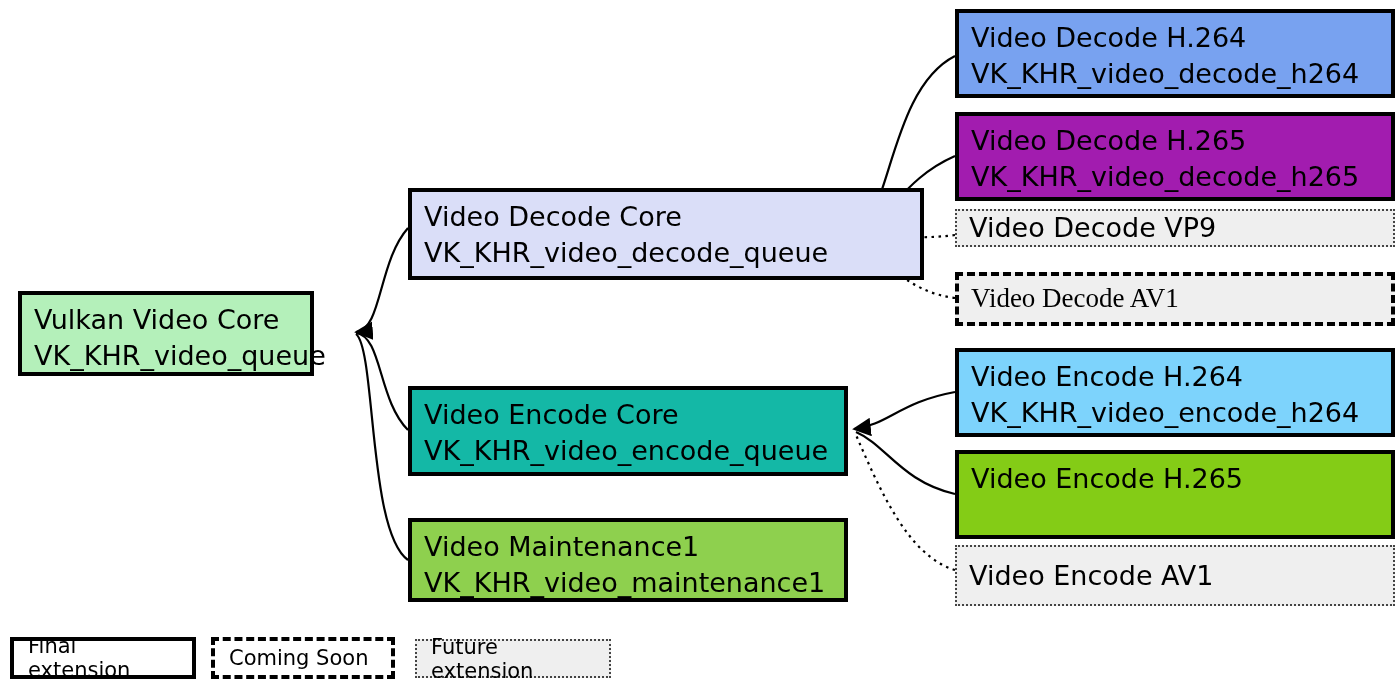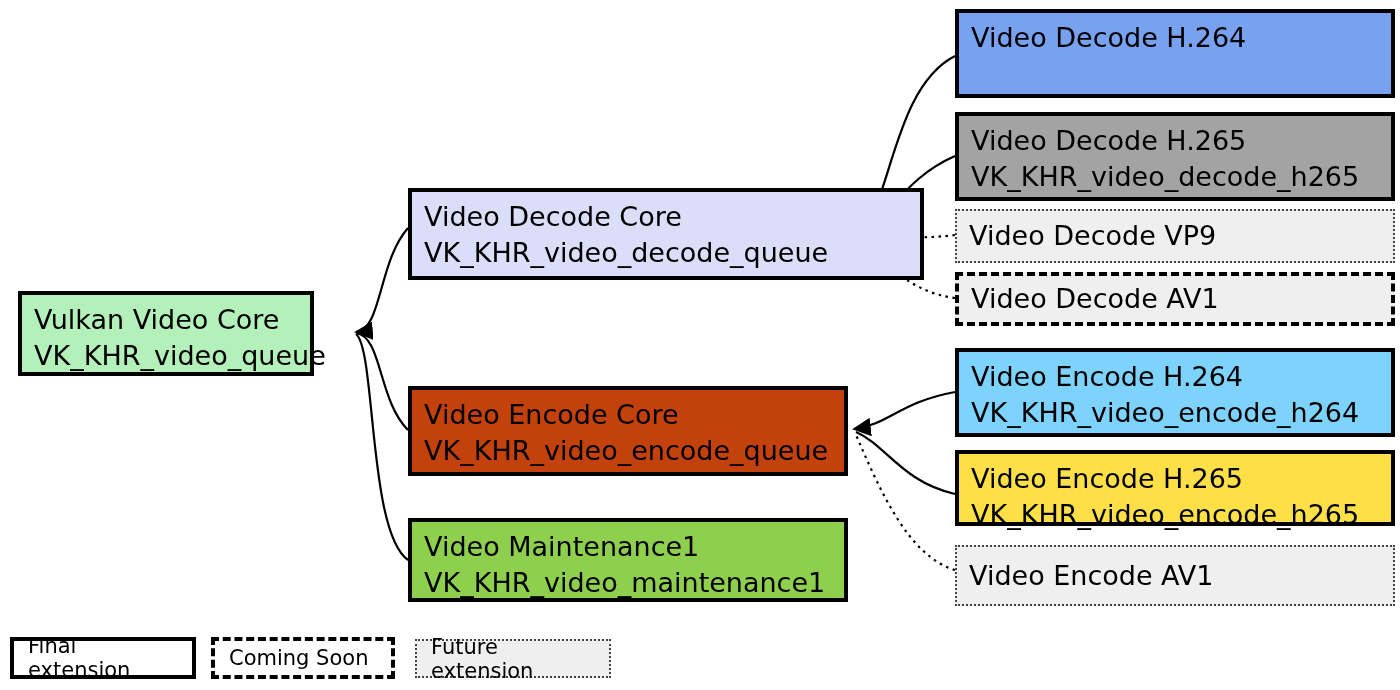--- a/index.html
+++ b/index.html
@@ -48,55 +48,55 @@
   <div class="node solid" style="left: 18px; top: 291px; width: 296px; height: 85px; background-color: rgb(180, 240, 186);">
     <span class="t1">Vulkan Video Core</span>
     <span class="t2">VK_KHR_video_queue</span>
   </div>
 
   <div class="node solid" style="left: 408px; top: 188px; width: 516px; height: 92px; background-color: rgb(218, 222, 248);">
     <span class="t1">Video Decode Core</span>
     <span class="t2">VK_KHR_video_decode_queue</span>
   </div>
 
-  <div class="node solid" style="left: 408px; top: 386px; width: 440px; height: 90px; background-color: #c2410c;">
+  <div class="node solid" style="left: 408px; top: 386px; width: 440px; height: 90px; background-color: #14b8a6;">
     <span class="t1">Video Encode Core</span>
     <span class="t2">VK_KHR_video_encode_queue</span>
   </div>
 
   <div class="node solid" style="left: 408px; top: 518px; width: 440px; height: 84px; background-color: rgb(142, 208, 78);">
     <span class="t1">Video Maintenance1</span>
     <span class="t2">VK_KHR_video_maintenance1</span>
   </div>
 
   <div class="node solid" style="left: 955px; top: 9px; width: 440px; height: 89px; background-color: rgb(120, 162, 240);">
     <span class="t1">Video Decode H.264</span>
+    <span class="t2">VK_KHR_video_decode_h264</span>
   </div>
 
-  <div class="node solid" style="left: 955px; top: 112px; width: 440px; height: 89px; background-color: #a3a3a3;">
+  <div class="node solid" style="left: 955px; top: 112px; width: 440px; height: 89px; background-color: #a21caf;">
     <span class="t1">Video Decode H.265</span>
     <span class="t2">VK_KHR_video_decode_h265</span>
   </div>
 
-  <div class="node dotted single" style="left: 955px; top: 209px; width: 440px; height: 54px; background-color: rgb(239, 239, 239);">
+  <div class="node dotted single" style="left: 955px; top: 209px; width: 440px; height: 38px; background-color: rgb(239, 239, 239);">
     <span class="t1">Video Decode VP9</span>
   </div>
 
-  <div class="node dashed single" style="left: 955px; top: 272px; width: 440px; height: 54px; background-color: rgb(239, 239, 239);">
+  <div class="node dashed single" style="left: 955px; top: 272px; width: 440px; height: 54px; background-color: rgb(239, 239, 239); font-family: Liberation Serif, serif;">
     <span class="t1">Video Decode AV1</span>
   </div>
 
   <div class="node solid" style="left: 955px; top: 348px; width: 440px; height: 89px; background-color: #7dd3fc;">
     <span class="t1">Video Encode H.264</span>
     <span class="t2">VK_KHR_video_encode_h264</span>
   </div>
 
-  <div class="node solid" style="left: 955px; top: 450px; width: 440px; height: 76px; background-color: #fde047;">
+  <div class="node solid" style="left: 955px; top: 450px; width: 440px; height: 89px; background-color: #84cc16;">
     <span class="t1">Video Encode H.265</span>
-    <span class="t2">VK_KHR_video_encode_h265</span>
   </div>
 
   <div class="node dotted single" style="left: 955px; top: 545px; width: 440px; height: 61px; background-color: rgb(239, 239, 239);">
     <span class="t1">Video Encode AV1</span>
   </div>
 
   <div class="legend-item solid" style="left:10px;top:637px;width:186px;justify-content:center;">
     <span>Final extension</span>
   </div>
   <div class="legend-item dotted" style="left: 415px; top: 639px; width: 196px; height: 39px; background-color: rgb(239, 239, 239);">

